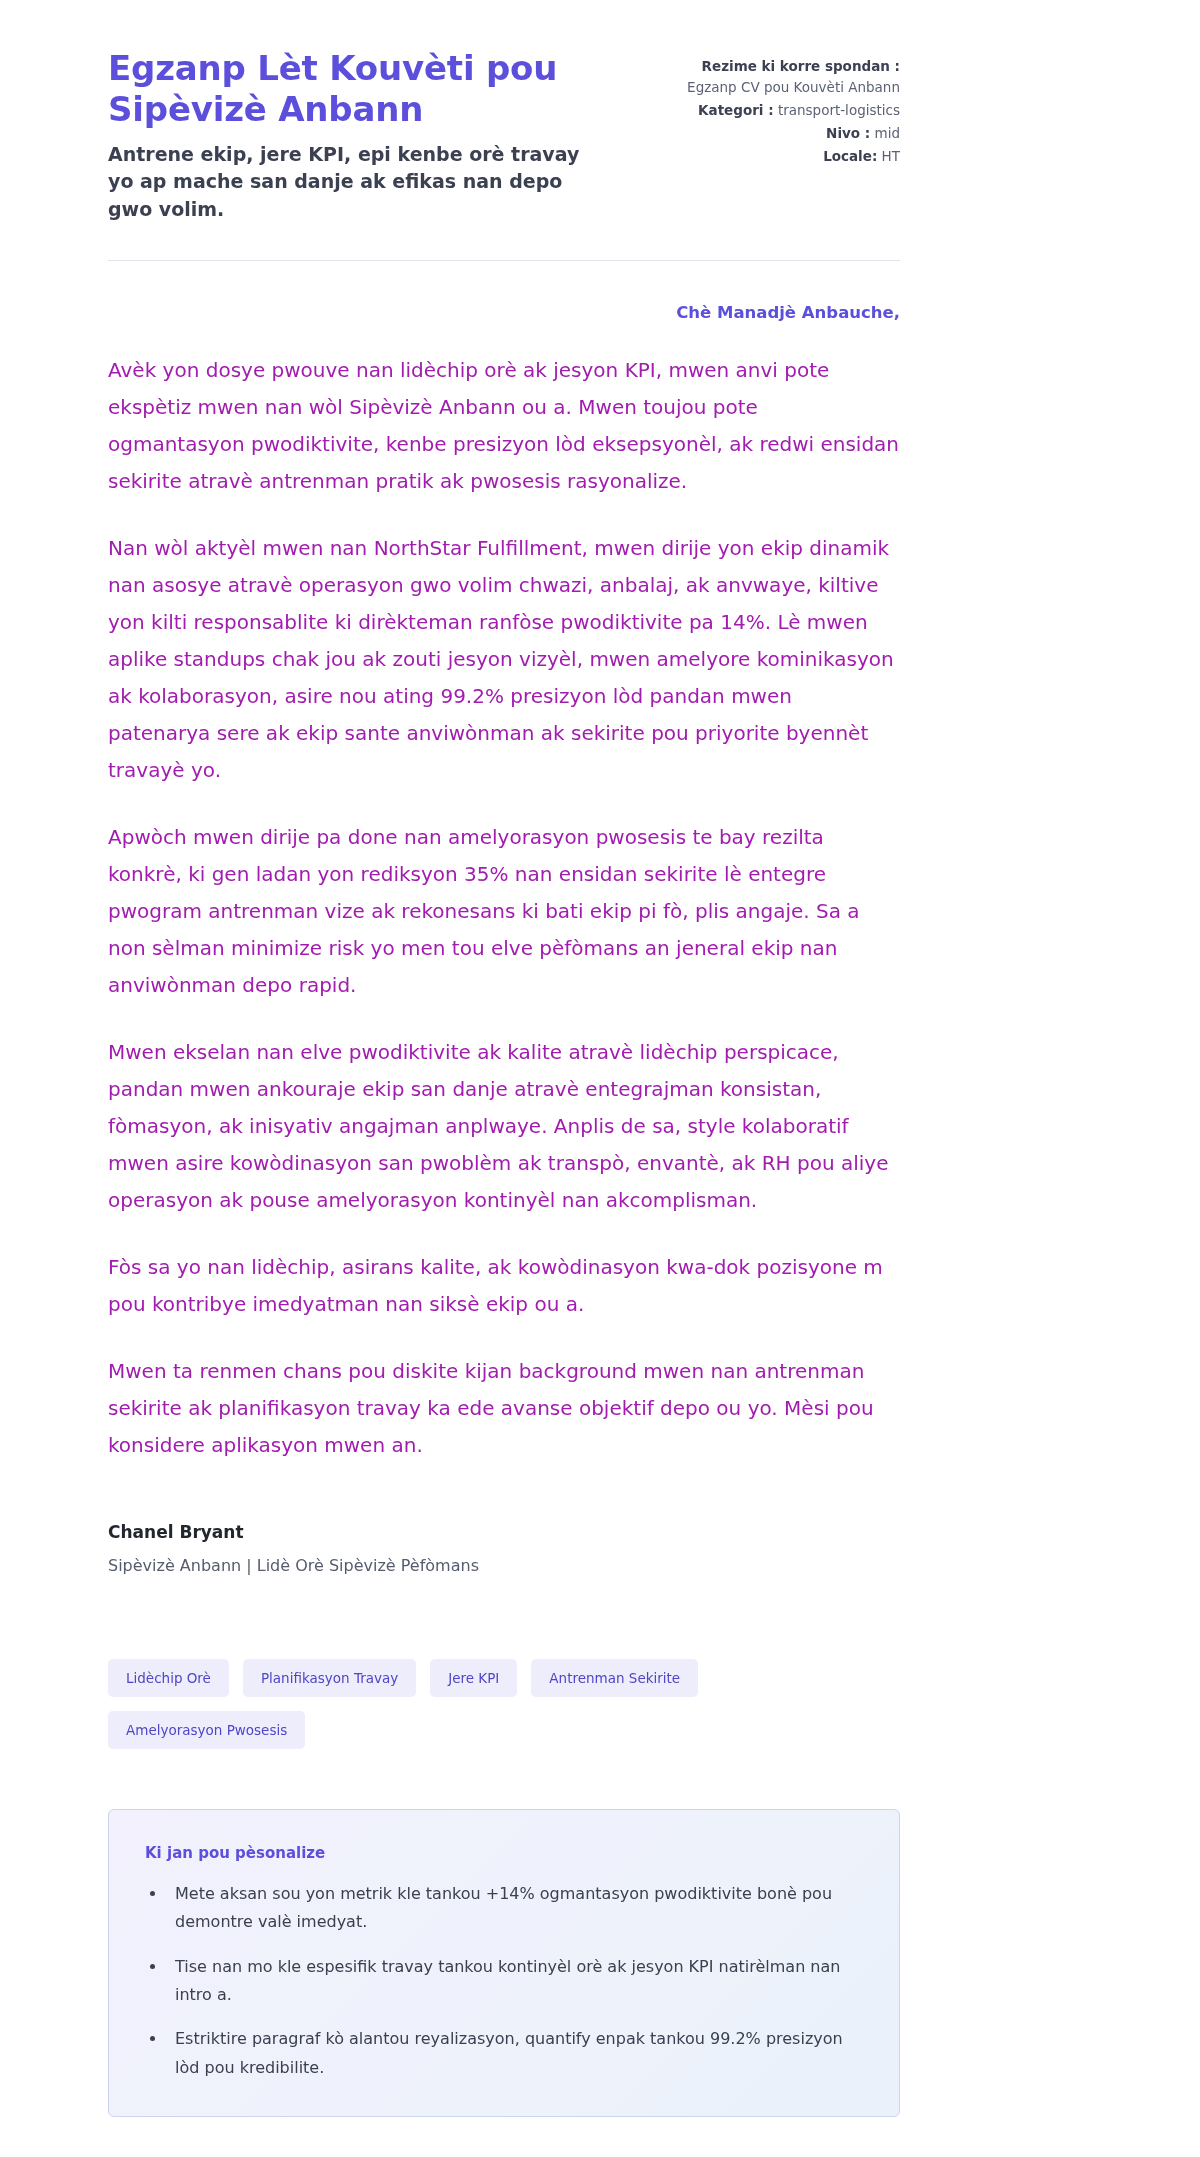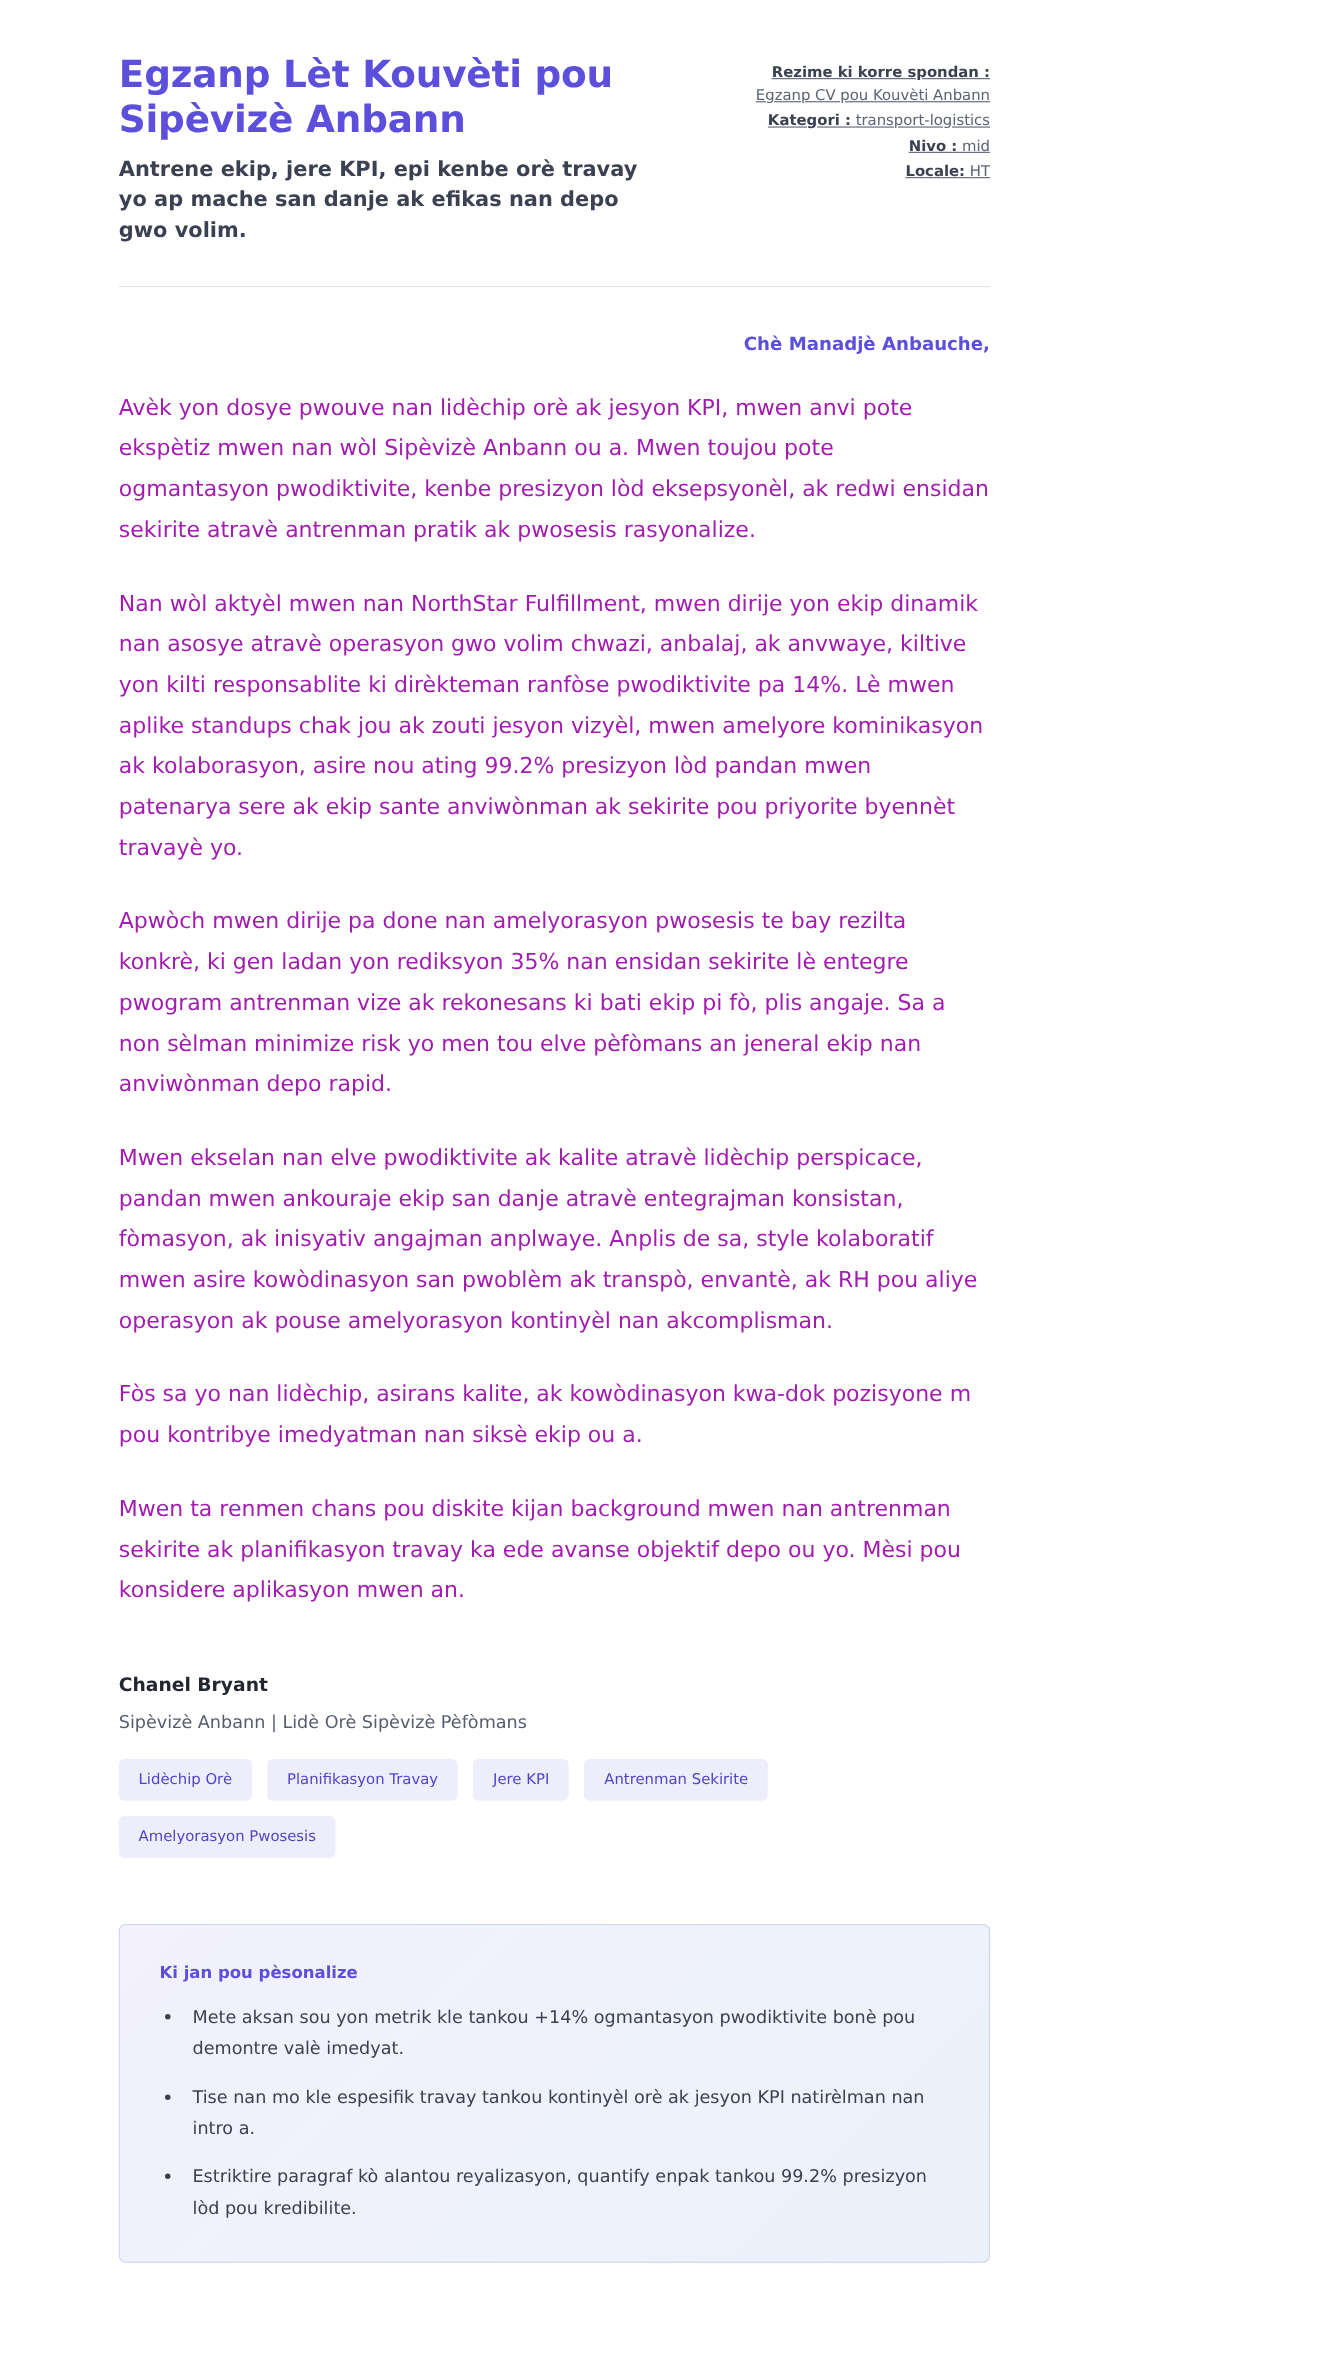--- a/index.html
+++ b/index.html
@@ -48,21 +48,21 @@
   }
   .header-right {
     flex: 0 0 auto;
     text-align: right;
     padding-top: 8px;
     font-size: 13.5px;
     line-height: 1.55;
     color: #5c6275;
     min-width: 250px;
   }
-  .meta-row { margin-bottom: 2px; text-decoration: underline; }
+  .meta-row { margin-bottom: 2px; }
   .meta-label {
     font-weight: bold;
     color: #3c4152;
   }
   .meta-value { color: #5c6275; }
   .meta-summary-value {
     display: block;
     color: #5c6275;
   }
   hr.rule {
@@ -94,21 +94,21 @@
   .sign-role {
     font-size: 16px;
     color: #565c6d;
     margin: 14px 0 0 0;
   }
   
   .tags {
     display: flex;
     flex-wrap: wrap;
     gap: 14px;
-    margin-top: 24px;
+    margin-top: 84px;
     align-items: flex-end;
   }
   .tag {
     background: #eeedfb;
     color: #4f46c7;
     font-size: 13.5px;
     padding: 11px 18px;
     border-radius: 5px;
     white-space: nowrap;
   }

